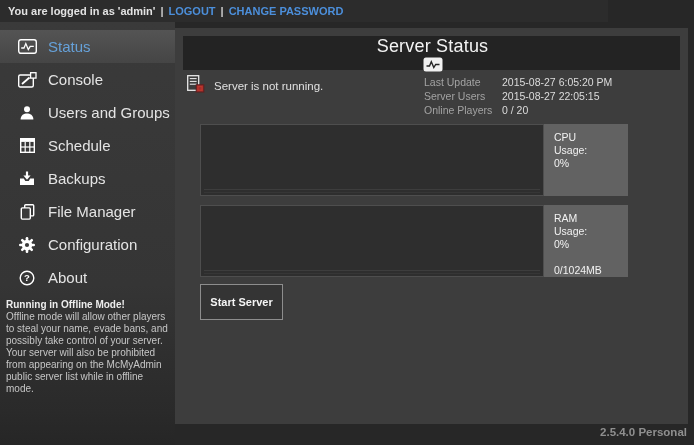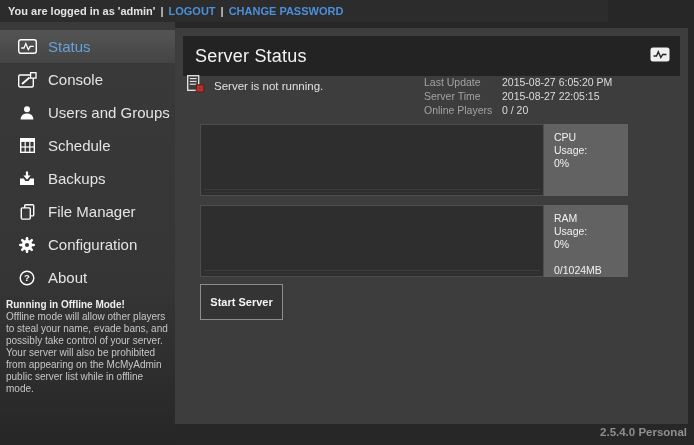--- a/index.html
+++ b/index.html
@@ -49,24 +49,25 @@
     padding:5px 6px; font-size:10px; line-height:12px; color:#c6c6c6;
   }
   .notif-title { font-weight:bold; color:#ededed; }
 
   
   .panel {
     position:absolute; left:175px; top:28px; width:513px; height:396px;
     background:#3d3d3d;
   }
   .panel-header {
-    position:absolute; left:8px; top:8px; right:8px; height:40px;
+    position:absolute; left:8px; top:8px; right:8px; height:34px;
     background:#232323;
     display:flex; align-items:center;
     padding:0 10px 0 12px;
+    flex-direction:column;
   }
   .panel-title { font-size:18px; color:#f3f3f3; flex:1; letter-spacing:.2px; }
 
   .status-row {
     position:absolute; left:12px; top:47px;
     display:flex; align-items:center; gap:9px;
   }
   .status-msg { font-size:11.5px; color:#e0e0e0; }
 
   .info-block { position:absolute; left:237px; top:47px; font-size:10.5px; line-height:14px;margin-left:12px; }
@@ -237,21 +238,21 @@
       </svg>
     </span>
     <span class="status-msg">Server is not running.</span>
   </div>
 
   <div class="info-block">
     <div>
       <span class="info-label">Last Update</span><span class="info-value">2015-08-27 6:05:20 PM</span>
     </div>
     <div>
-      <span class="info-label">Server Time</span><span class="info-value">2015-08-27 22:05:15</span>
+      <span class="info-label">Server Users</span><span class="info-value">2015-08-27 22:05:15</span>
     </div>
     <div>
       <span class="info-label">Online Players</span><span class="info-value">0 / 20</span>
     </div>
   </div>
 
   <div class="usage-box cpu">
     <div class="chart">
       <div class="base1"></div>
       <div class="base2"></div>

